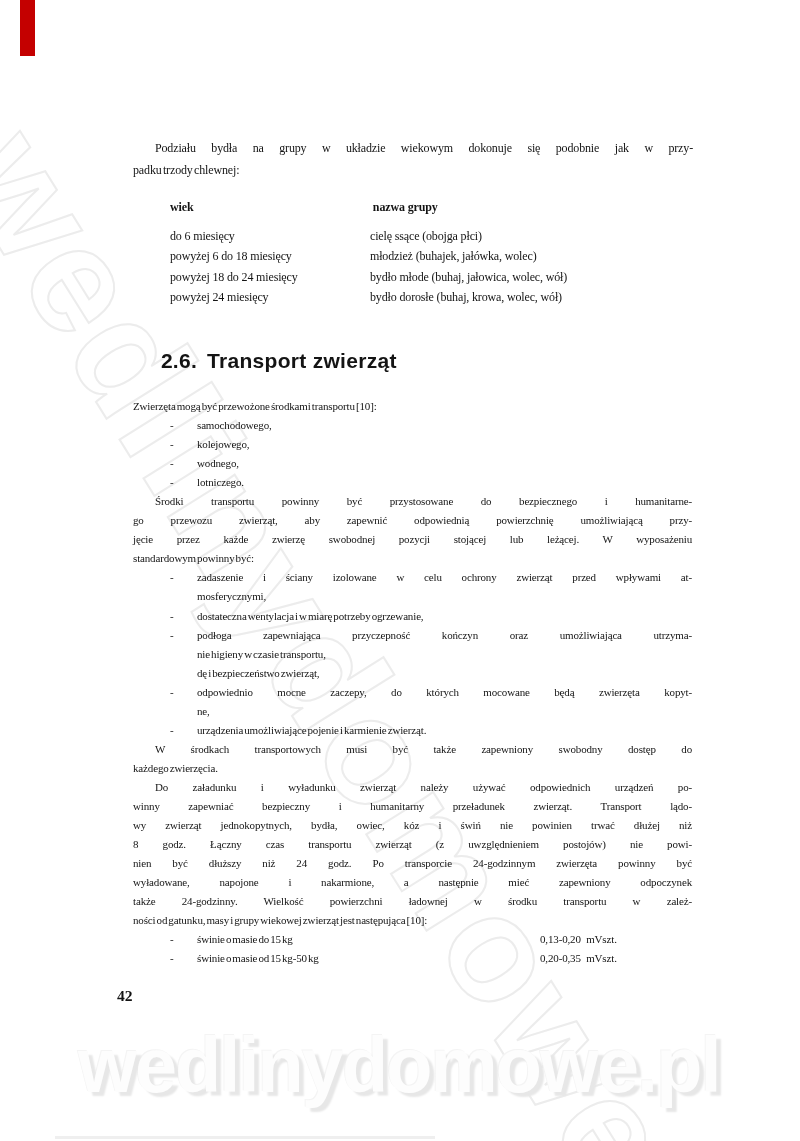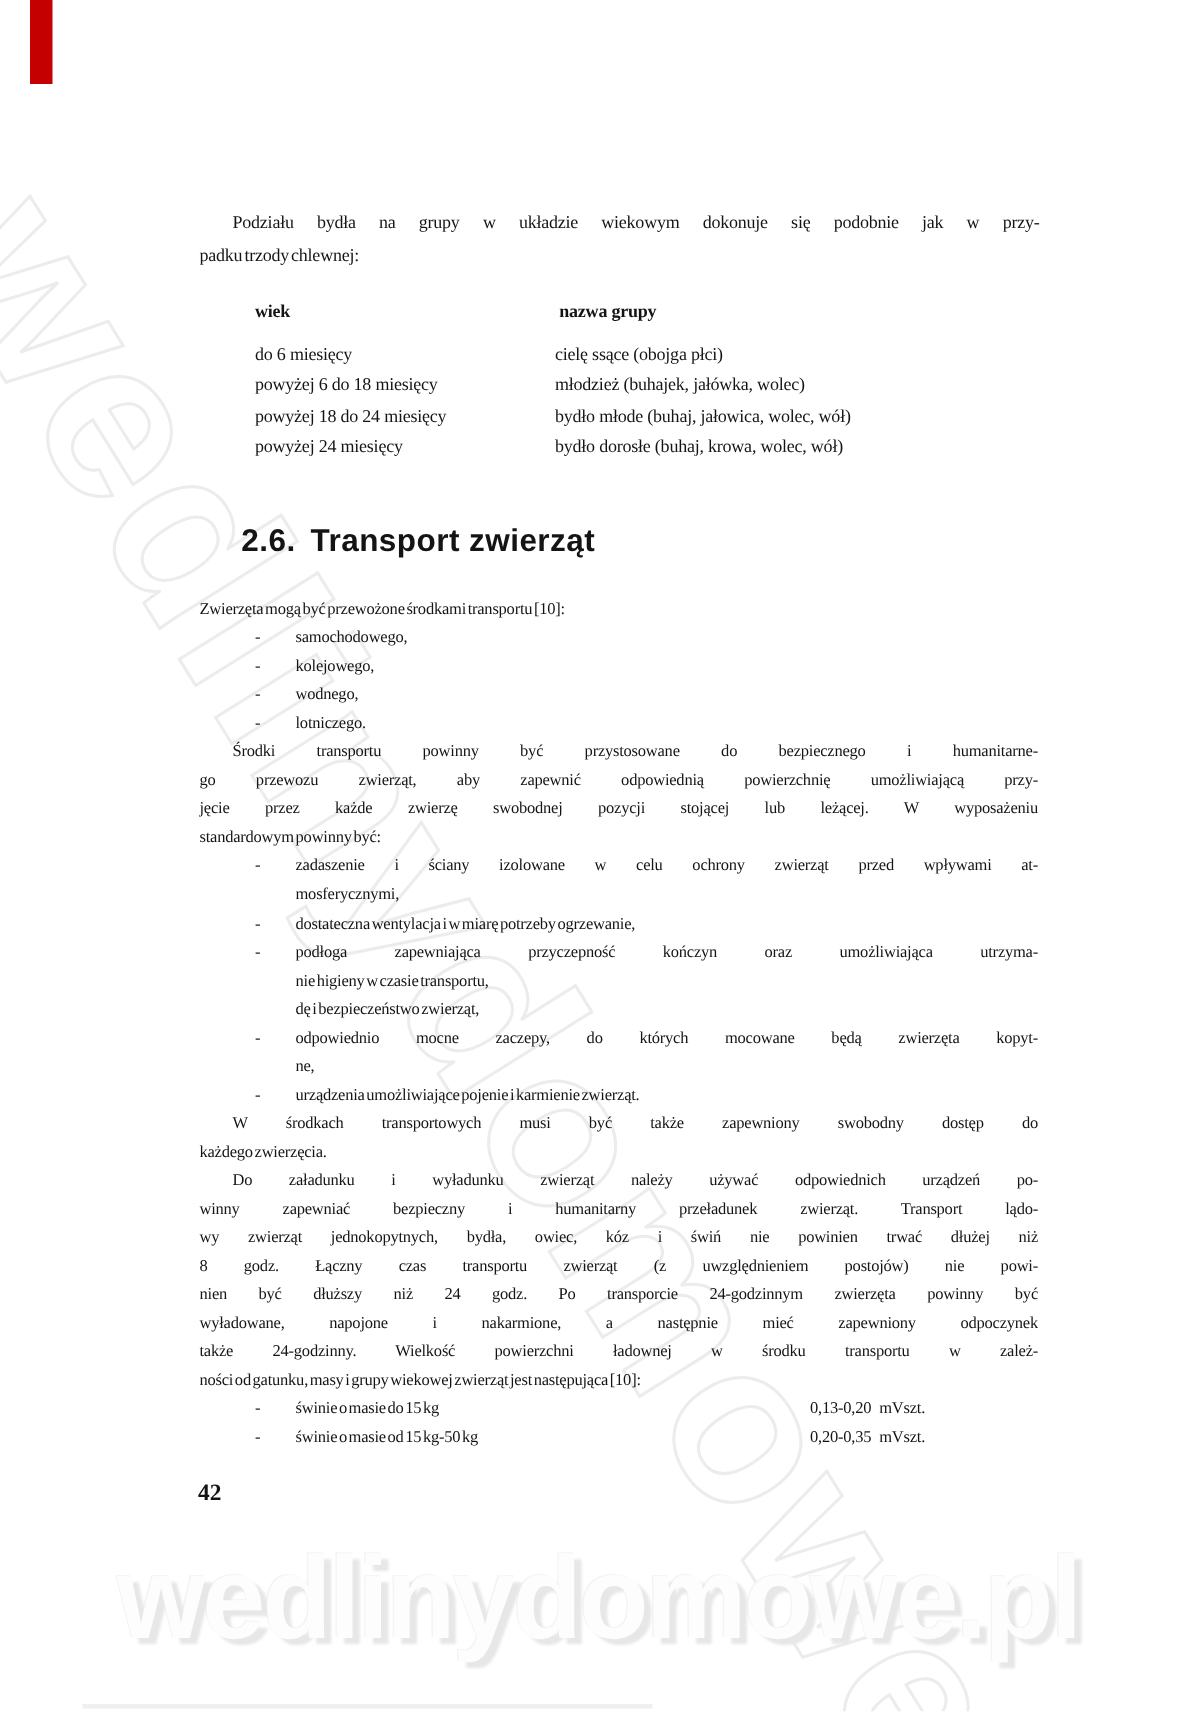--- a/index.html
+++ b/index.html
@@ -51,21 +51,21 @@
   }
   .fj { text-indent:22px; text-align:justify; text-align-last:justify; }
   .j  { text-align:justify; text-align-last:justify; }
   .l  { text-align:left; }
   .bj { padding-left:37px; text-align:justify; text-align-last:justify; }
   .bl { padding-left:37px; text-align:left; }
   .v  { padding-left:37px; text-align:left; }
   .c  { padding-left:64px; text-align:left; }
   .dash { display:inline-block; width:27px; }
   .val { position:absolute; left:407px; top:0; white-space:nowrap; }
-  .pagenum { position:absolute; left:132px; top:987px; font-size:15.6px;
+  .pagenum { position:absolute; left:117px; top:987px; font-size:15.6px;
     font-weight:bold; }
 </style>
 </head>
 <body>
 
 <div class="page" style="color: rgb(20, 20, 20);">
 
   <div class="wm-diagonal">wedlinydomowe.pl</div>
   <div class="wm-bottom">wedlinydomowe.pl</div>
   <div class="red-mark" style="background: rgb(196, 0, 0);"></div>

